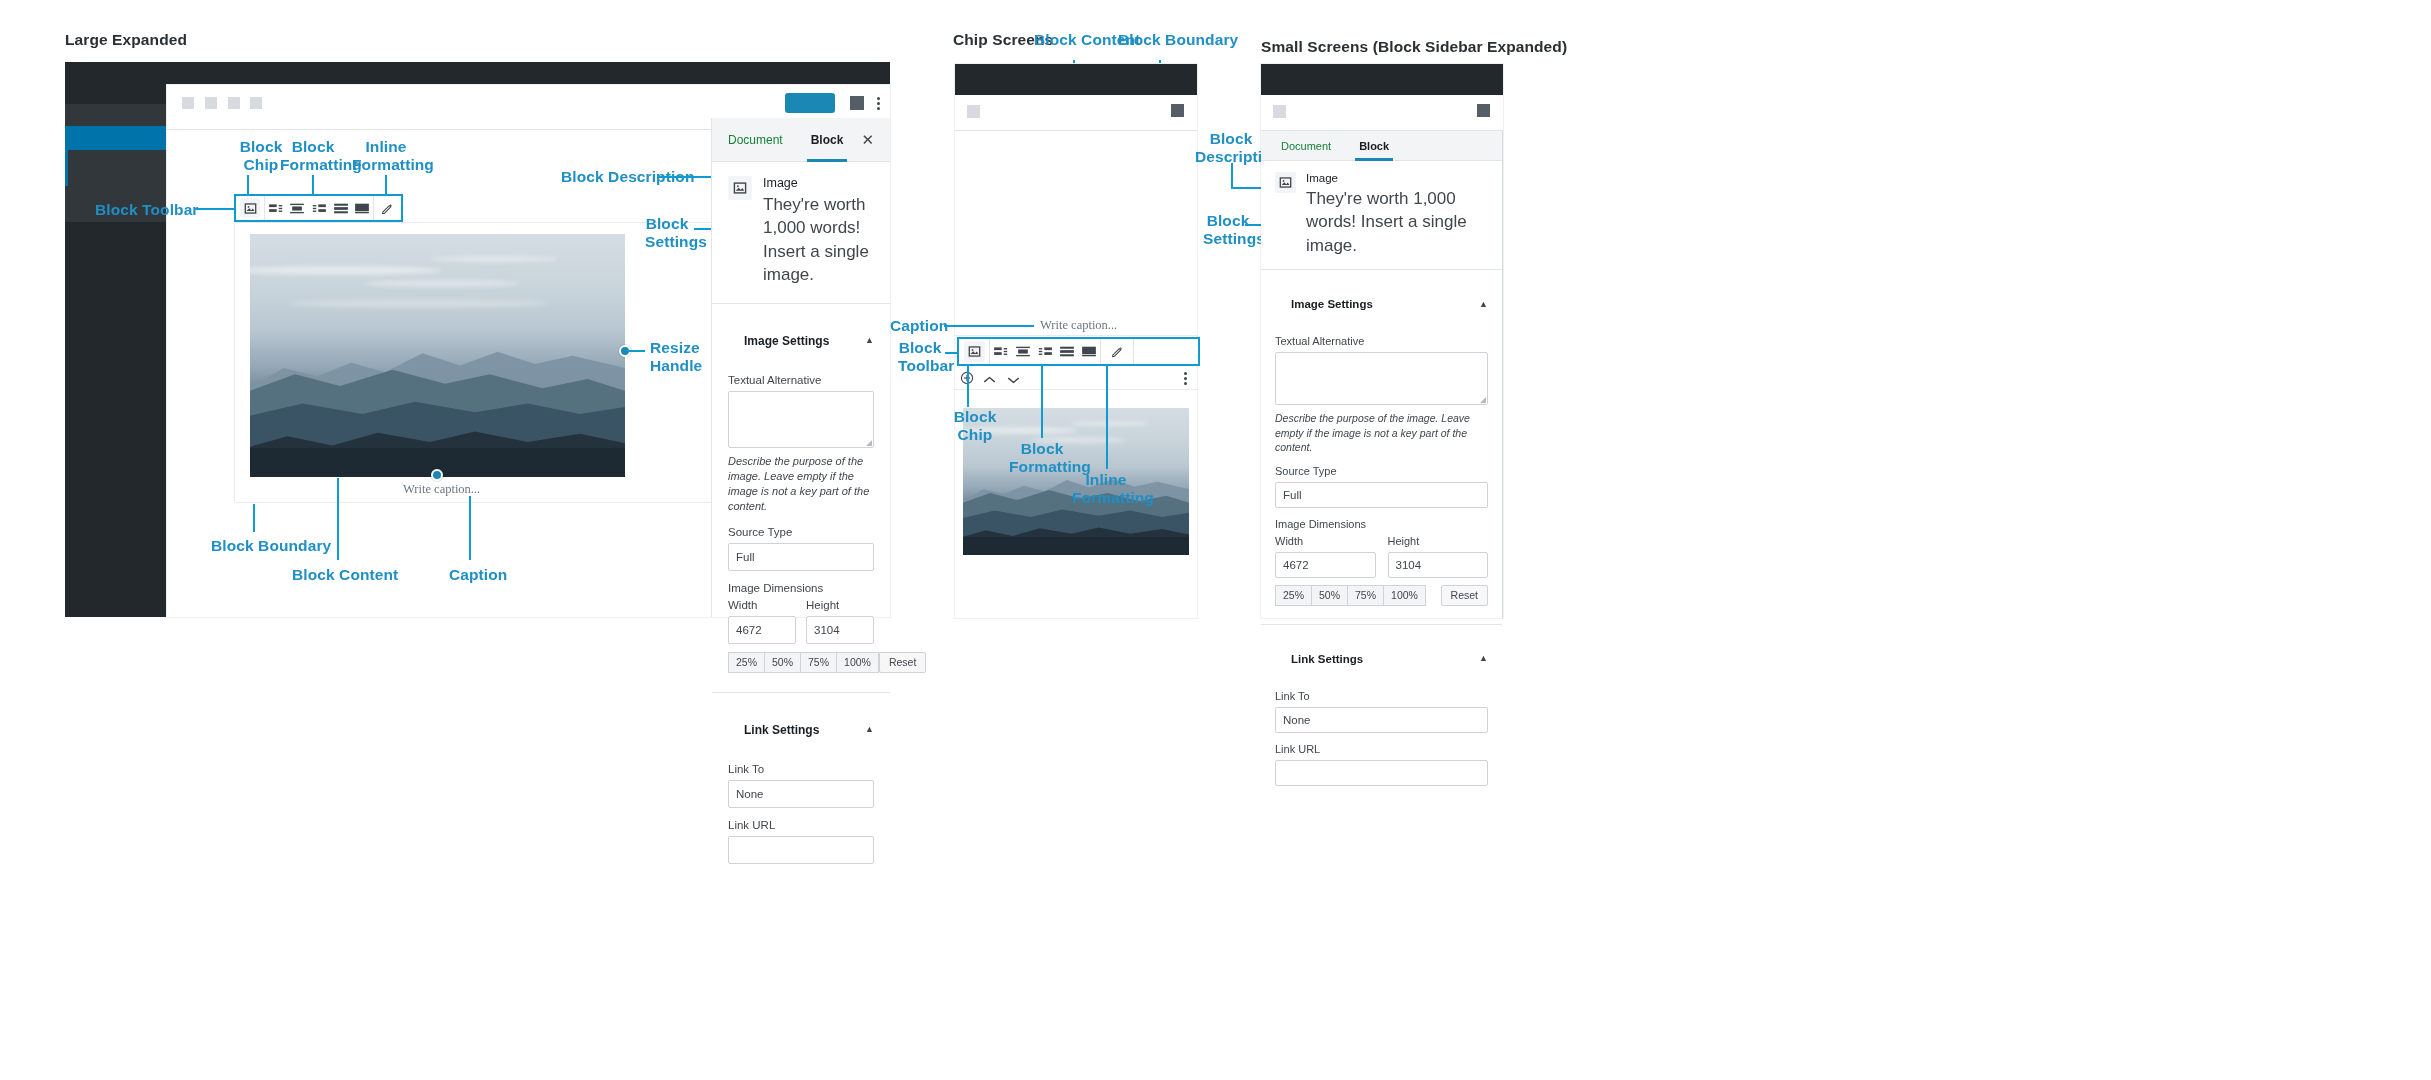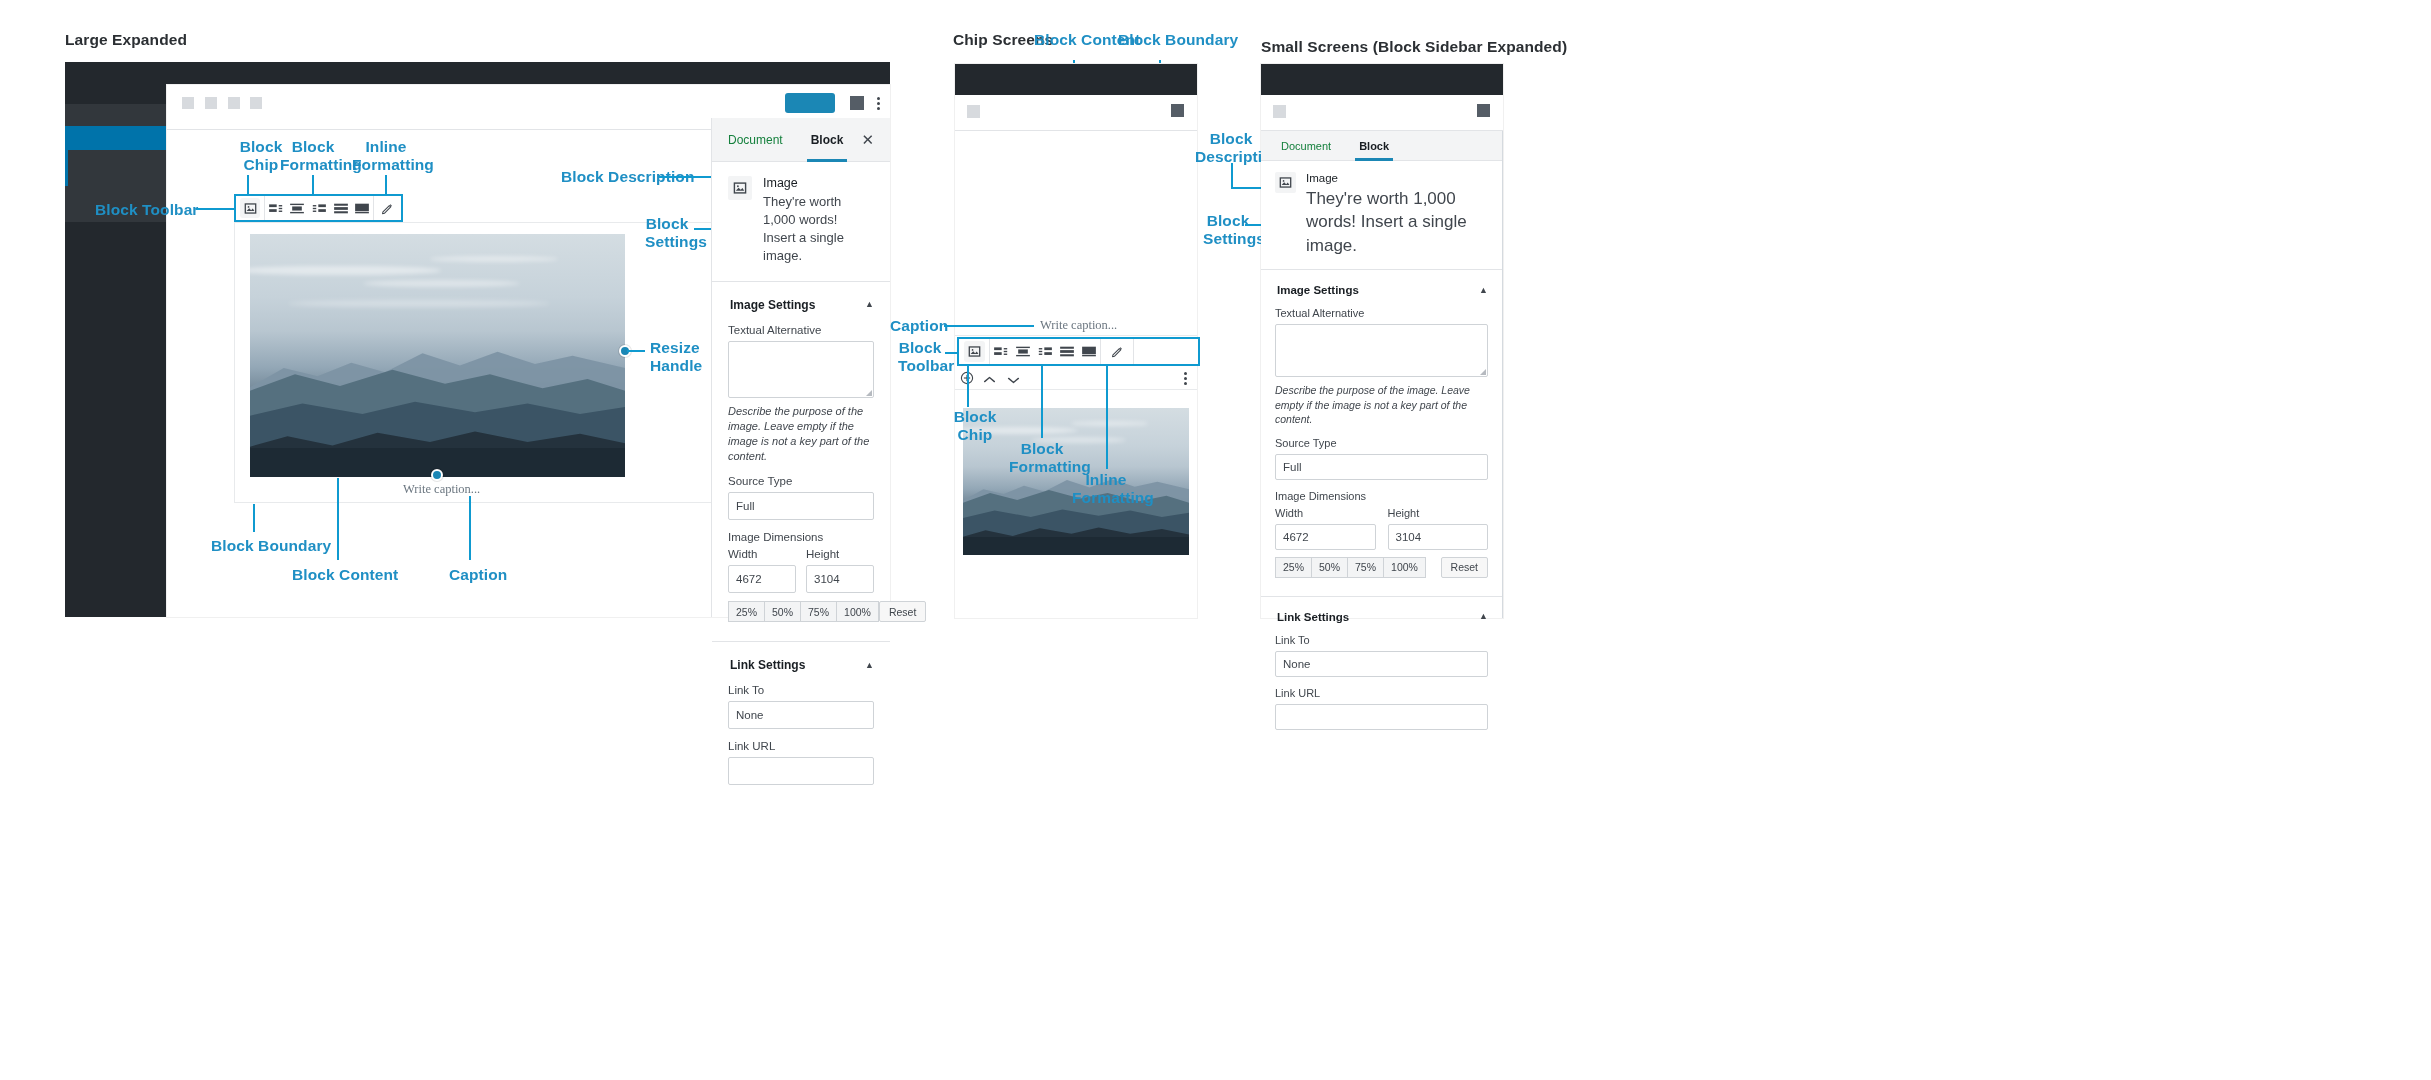--- a/index.html
+++ b/index.html
@@ -71,26 +71,26 @@
   }
   .blockcard {
     display:flex; gap:11px; padding:14px 16px 16px 16px;
     border-bottom:1px solid #e2e4e7;
   }
   .blockcard-icon {
     width:24px; height:24px; background:#f3f4f5; border-radius:2px;
     display:flex; align-items:center; justify-content:center; flex:0 0 24px;
   }
   .blockcard-title { font-size:12.5px; color:#191e23; margin-bottom:3px; }
-  .blockcard-desc { font-size:13px; color:#40464d; line-height:1.38; }
+  .blockcard-desc { font-size:17px; color:#40464d; line-height:1.38; }
   .sect-head {
     display:flex; align-items:center; justify-content:space-between;
     padding:14px 16px 10px 16px;
   }
-  .sect-head h3 { margin:2px; font-size:12px; font-weight:700; color:#191e23; }
+  .sect-head h3 { margin:16px; font-size:12px; font-weight:700; color:#191e23; }
   .caret-up { font-size:9px; color:#40464d; line-height:1; }
   .fld { padding:0 16px; }
   .fld-label { font-size:11.5px; color:#40464d; margin-bottom:5px; display:block; }
   .fld-input {
     width:100%; height:28px; border:1px solid #cfd3d7; border-radius:2px;
     background:#fff; font-size:11.5px; color:#40464d;
     padding:0 7px; display:flex; align-items:center;
   }
   .fld-textarea {
     width:100%; height:57px; border:1px solid #cfd3d7; border-radius:2px;

